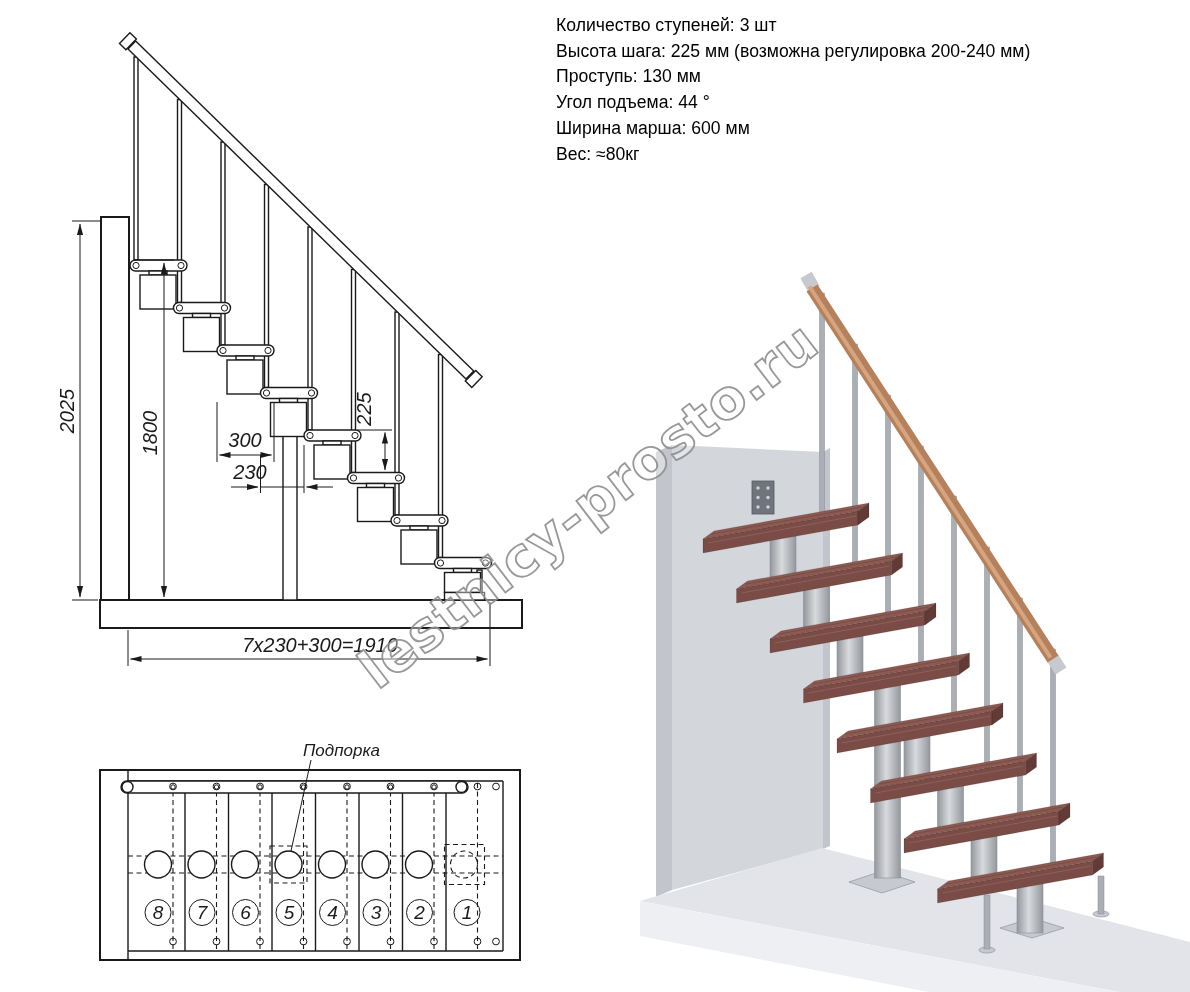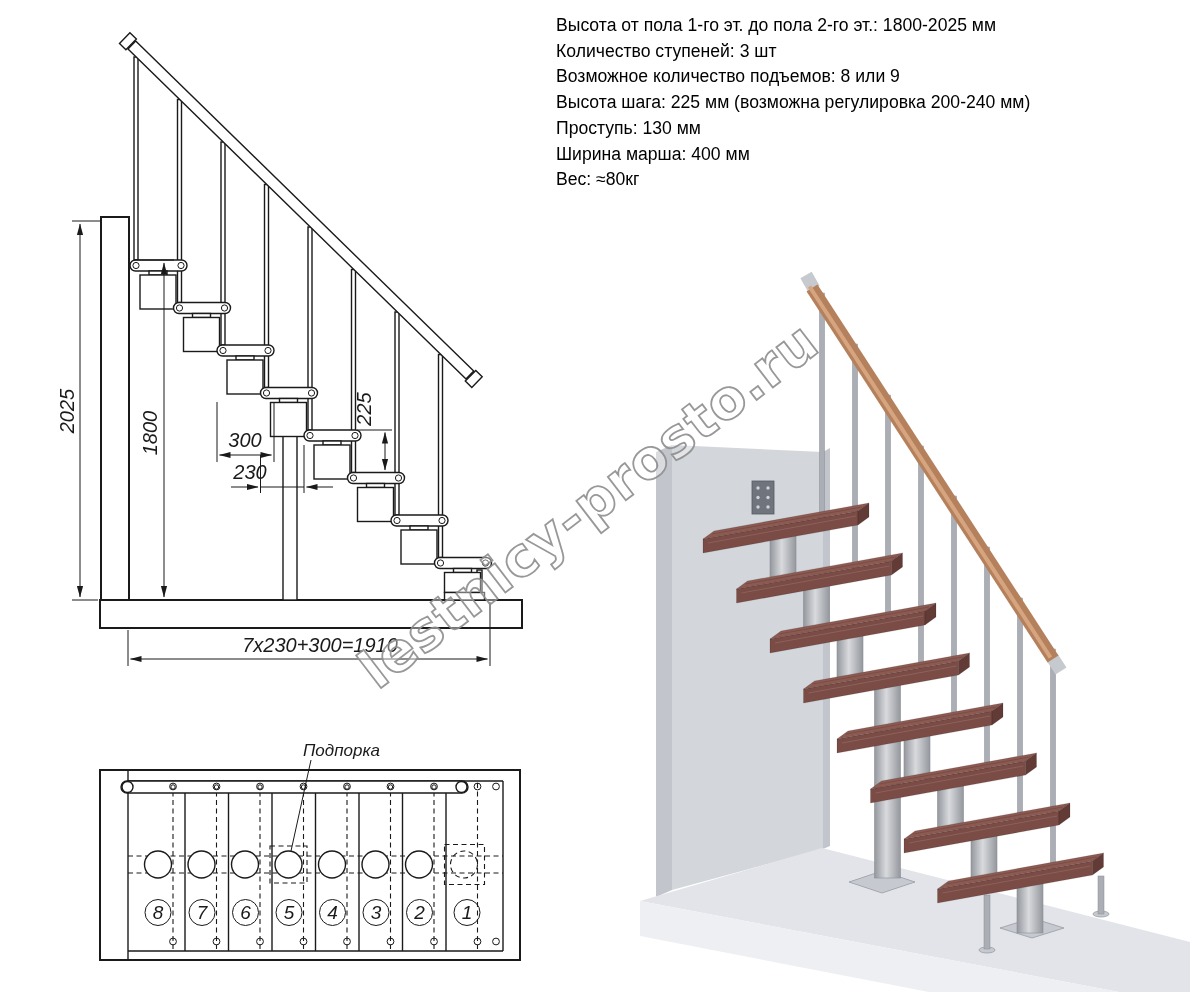--- a/index.html
+++ b/index.html
@@ -317,22 +317,21 @@
       <ellipse class="plate" cx="1101" cy="914" rx="8" ry="3"></ellipse>
       <rect class="bal" x="1098" y="876" width="6" height="38"></rect>
       <use href="#t3d" transform="translate(234.5,350)"></use>
     </g>
   </g>
 
   <text class="wm" transform="translate(600 520) rotate(-37.5)" text-anchor="middle">lestnicy-prosto.ru</text>
 </svg>
 
 <div class="specs">
-  <div>Высота от пола 1-го эт. до пола 2-го эт.: 1800-2025 мм</div>
   <div>Количество ступеней: 3 шт</div>
-  <div>Возможное количество подъемов: 8 или 9</div>
   <div>Высота шага: 225 мм (возможна регулировка 200-240 мм)</div>
   <div>Проступь: 130 мм</div>
-  <div>Ширина марша: 400 мм</div>
+  <div>Угол подъема: 44 °</div>
+  <div>Ширина марша: 600 мм</div>
   <div>Вес: ≈80кг</div>
 </div>
 
 </div>
 
 </body></html>

